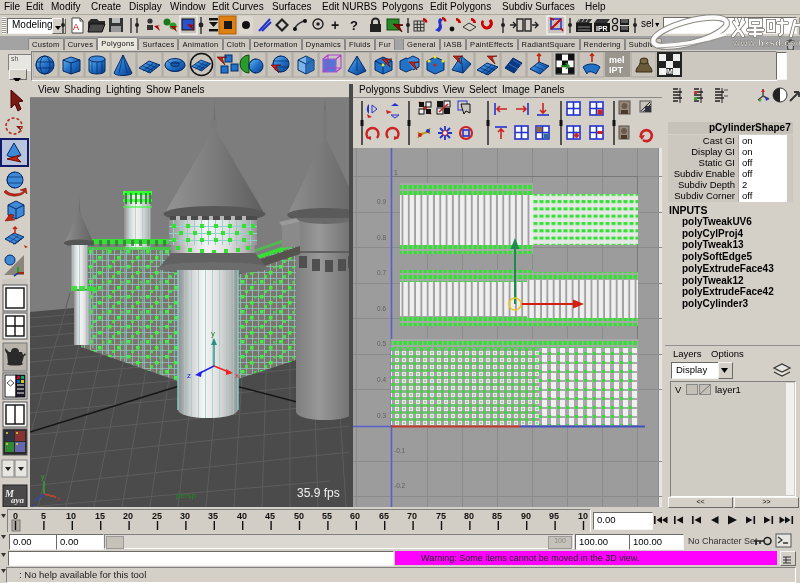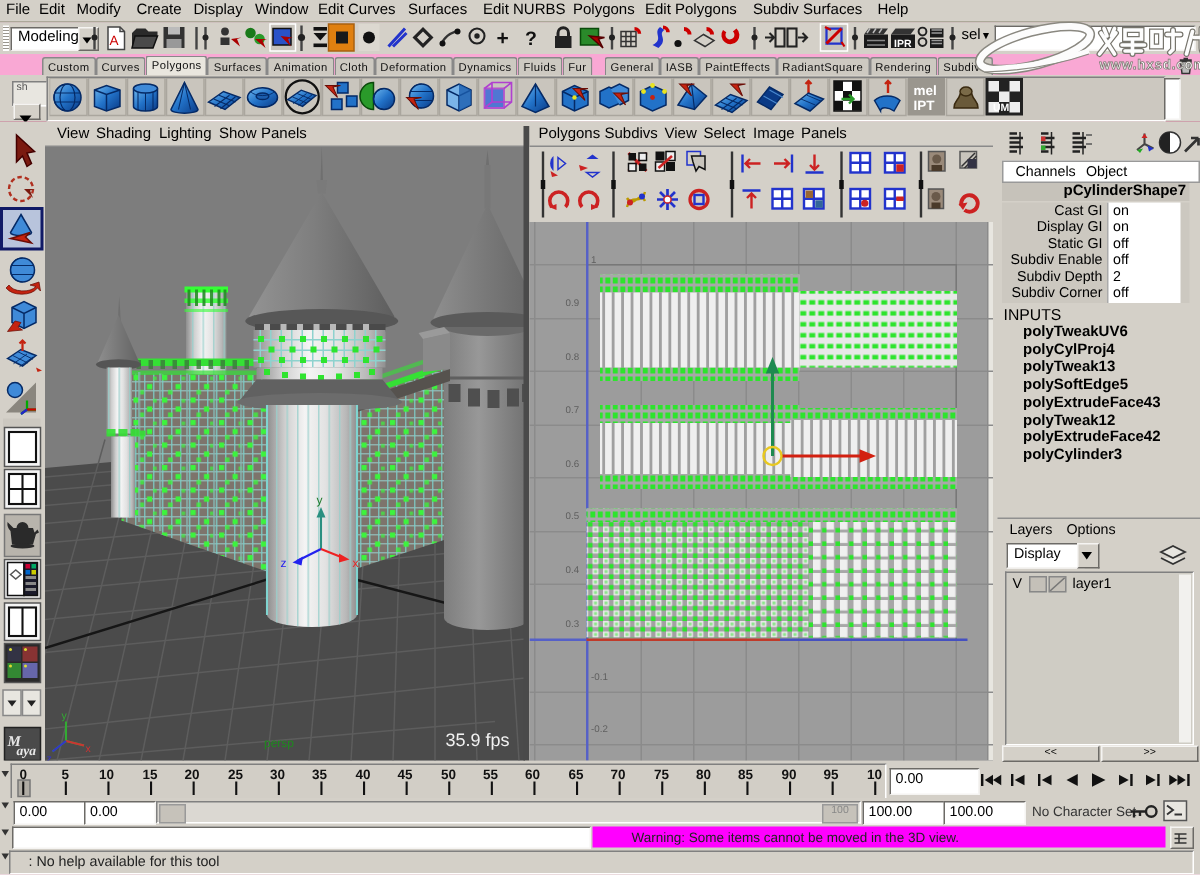--- a/index.html
+++ b/index.html
@@ -1,16 +1,16 @@
 <!DOCTYPE html>
 <html><head>
 <meta charset="utf-8">
 <style>
 html,body{margin:0;padding:0;}
-#root{position:relative;width:800px;height:583px;background:#f9a8d4;font-family:"Liberation Sans",sans-serif;overflow:hidden;}
+#root{position:relative;width:800px;height:583px;background:#a3a3a3;font-family:"Liberation Sans",sans-serif;overflow:hidden;}
 .abs{position:absolute;}
 .mtext{font-size:11px;color:#000;}
 .sunken{border-top:1px solid #808080;border-left:1px solid #808080;border-bottom:1px solid #fff;border-right:1px solid #fff;}
 .raised{border-top:1px solid #f5f4f2;border-left:1px solid #f5f4f2;border-bottom:1px solid #6c6a66;border-right:1px solid #6c6a66;}
 .whitebox{background:#fff;border-top:1px solid #6c6a66;border-left:1px solid #6c6a66;border-bottom:1px solid #f5f4f2;border-right:1px solid #f5f4f2;}
 .handle{width:4px;background-image:repeating-linear-gradient(to bottom,#fff 0,#fff 1px,#9a968e 1px,#9a968e 2px);}
 .tab{display:inline-block;height:10px;background:#cdc9c1;border:1px solid #888;border-bottom:none;border-radius:2px 2px 0 0;font-size:7.5px;padding:1px 3px 0 3px;color:#111;white-space:nowrap;letter-spacing:0.3px;}
 </style>
 </head>
 <body>
@@ -1027,44 +1027,40 @@
         </g>
   <g transform="translate(108,3)">
           <circle cx="7" cy="8" r="7" fill="#fff" stroke="#333"></circle>
           <path d="M7 1 a7 7 0 0 0 0 14 Z" fill="#222"></path>
         </g>
   <g transform="translate(124,4)">
           <path d="M1 13 L10 4 M10 4 v5 M10 4 h-5" stroke="#333" stroke-width="1.8" fill="none"></path>
         </g>
  </svg>
 
- <div class="abs" style="left:3px;top:24px;width:130px;height:13px;background:#fff;border:1px solid #999;font-size:9.5px;">
-  <span style="position:absolute;left:8px;top:1px;">Channels</span>
-        <span style="position:absolute;left:55px;top:1px;">Object</span>
- </div>
  <div class="abs" style="left:3px;top:39px;width:125px;height:12px;background:#c6c2ba;font-weight:bold;font-size:10px;">
         <span style="position:absolute;left:2px;top:0px;padding-left:39px;">pCylinderShape7 . . .</span>
       </div>
 
  <div class="abs" style="left:3px;top:52px;width:125px;height:67px;background:#ccc8c0;">
   <div style="position:absolute;left:70px;top:0;width:48px;height:67px;background:#fff;border-left:1px solid #aaa;"></div>
   <div style="position:absolute;right:58px;top:0px;font-size:9.5px;">Cast GI</div>
         <div style="position:absolute;left:74px;top:0px;font-size:9.5px;">on</div>
   <div style="position:absolute;right:58px;top:11px;font-size:9.5px;">Display GI</div>
         <div style="position:absolute;left:74px;top:11px;font-size:9.5px;">on</div>
   <div style="position:absolute;right:58px;top:22px;font-size:9.5px;">Static GI</div>
         <div style="position:absolute;left:74px;top:22px;font-size:9.5px;">off</div>
   <div style="position:absolute;right:58px;top:33px;font-size:9.5px;text-align:right;">Subdiv Enable</div>
         <div style="position:absolute;left:74px;top:33px;font-size:9.5px;">off</div>
   <div style="position:absolute;right:58px;top:44px;font-size:9.5px;">Subdiv Depth</div>
         <div style="position:absolute;left:74px;top:44px;font-size:9.5px;">2</div>
   <div style="position:absolute;right:58px;top:55px;font-size:9.5px;">Subdiv Corner</div>
         <div style="position:absolute;left:74px;top:55px;font-size:9.5px;">off</div>
  </div>
- <div class="abs" style="left:4px;top:121px;font-weight:normal;font-size:10.5px;">INPUTS</div>
+ <div class="abs" style="left:4px;top:121px;font-weight:bold;font-size:10.5px;">INPUTS</div>
  <div class="abs" style="left:17px;top:133px;font-weight:bold;font-size:10px;line-height:11.7px;">polyTweakUV6<br>polyCylProj4<br>polyTweak13<br>polySoftEdge5<br>polyExtrudeFace43<br>polyTweak12<br>polyExtrudeFace42<br>polyCylinder3</div>
 
  <div class="abs" style="left:0px;top:262px;width:135px;height:1px;background:#909090;"></div>
  <div class="abs" style="left:8px;top:265px;font-size:9.5px;">Layers Options</div>
  <div class="abs whitebox" style="left:6px;top:279px;width:46px;height:14px;font-size:9.5px;padding:1px 0 0 4px;">Display</div>
  <div class="abs raised" style="left:53px;top:279px;width:13px;height:15px;background:#d4d0c8;"><svg width="11" height="13">
           <path d="M2 5 h7 l-3.5 5 Z" fill="#000"></path>
         </svg></div>
  <svg width="24" height="20" style="position:absolute;left:106px;top:277px;">
         <path d="M3 8 l8 -4 l8 4 l-8 4 Z M3 12 l8 4 l8 -4" fill="#e8e6e0" stroke="#333" stroke-width="1.2"></path>

